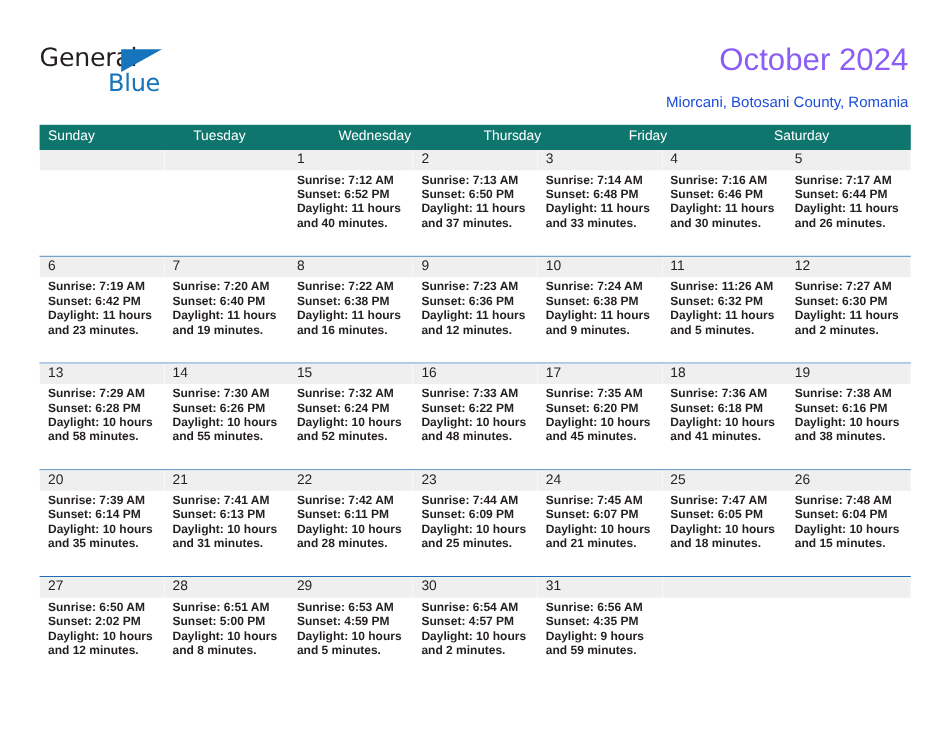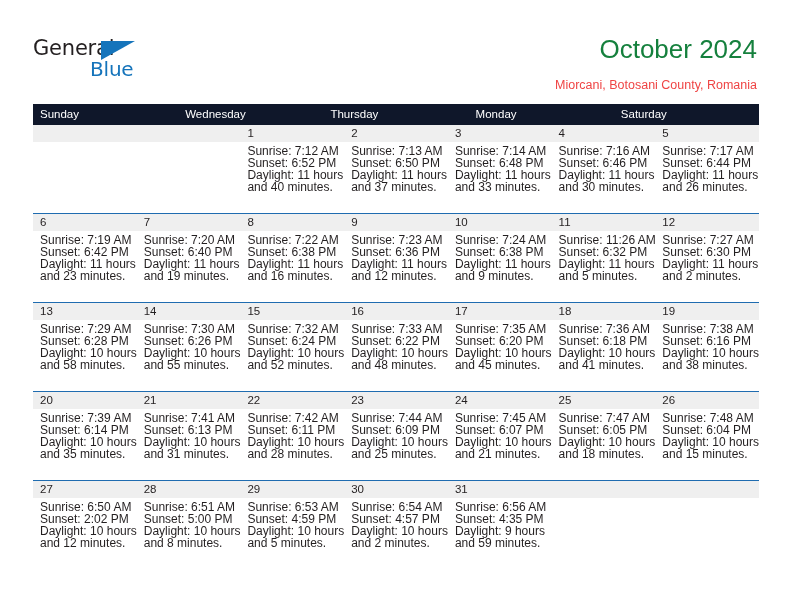--- a/index.html
+++ b/index.html
@@ -61,47 +61,47 @@
     font-size: 20px;
     letter-spacing: -0.2px;
     color: #1574bb;
     font-family: "DejaVu Sans", sans-serif;
   }
   .title {
     position: absolute;
     right: 35px;
     top: 34px;
     font-size: 26px;
-    color: #15803d;
+    color: #8b5cf6;
     white-space: nowrap;
     font-family: "Liberation Sans", sans-serif;
   }
   .subtitle {
     position: absolute;
     right: 35px;
     top: 78px;
     font-size: 12.5px;
-    color: #ef4444;
+    color: #1d4ed8;
     text-align: right;
     white-space: nowrap;
     font-family: "Liberation Sans", sans-serif;
   }
 
   
   .calendar {
     position: absolute;
     left: 33px;
     top: 104px;
     width: 726px;
   }
   .weekdays {
     display: flex;
     width: 726px;
     height: 21px;
-    background: #0f172a;
+    background: #0f766e;
   }
   .weekday {
     flex: 1 1 0;
     color: #ffffff;
     font-size: 11.5px;
     line-height: 21px;
     padding-left: 7px;
     box-sizing: border-box;
     white-space: nowrap;
     overflow: hidden;
@@ -126,23 +126,24 @@
     background: #efefef;
     font-size: 11.5px;
     color: #231f20;
     line-height: 17px;
     padding-left: 7px;
     box-sizing: border-box;
     white-space: nowrap;
   }
   .details {
     padding: 3px 4px 0 7px;
-    font-size: 12px;
+    font-size: 10px;
     line-height: 12.1px;
     color: #231f20;
+    font-weight: bold;
   }
   .details div { white-space: nowrap; }
   .daycell.empty .daynum-bar { color: transparent; }
 </style>
 </head>
 <body>
 
 <div class="page">
 
   <div class="header">
@@ -151,23 +152,24 @@
       <span class="logo-tri"></span>
       <span class="logo-blue">Blue</span>
     </div>
     <div class="title">October 2024</div>
     <div class="subtitle">Miorcani, Botosani County, Romania</div>
   </div>
 
   <div class="calendar">
     <div class="weekdays" id="weekday-row">
         <div class="weekday">Sunday</div>
+        <div class="weekday">Tuesday</div>
         <div class="weekday">Wednesday</div>
         <div class="weekday">Thursday</div>
-        <div class="weekday">Monday</div>
+        <div class="weekday">Friday</div>
         <div class="weekday">Saturday</div>
       </div>
     <div id="weeks-container">
         <div class="week">
           <div class="daycell empty">
             <div class="daynum-bar"></div>
           </div>
           <div class="daycell empty">
             <div class="daynum-bar"></div>
           </div>

